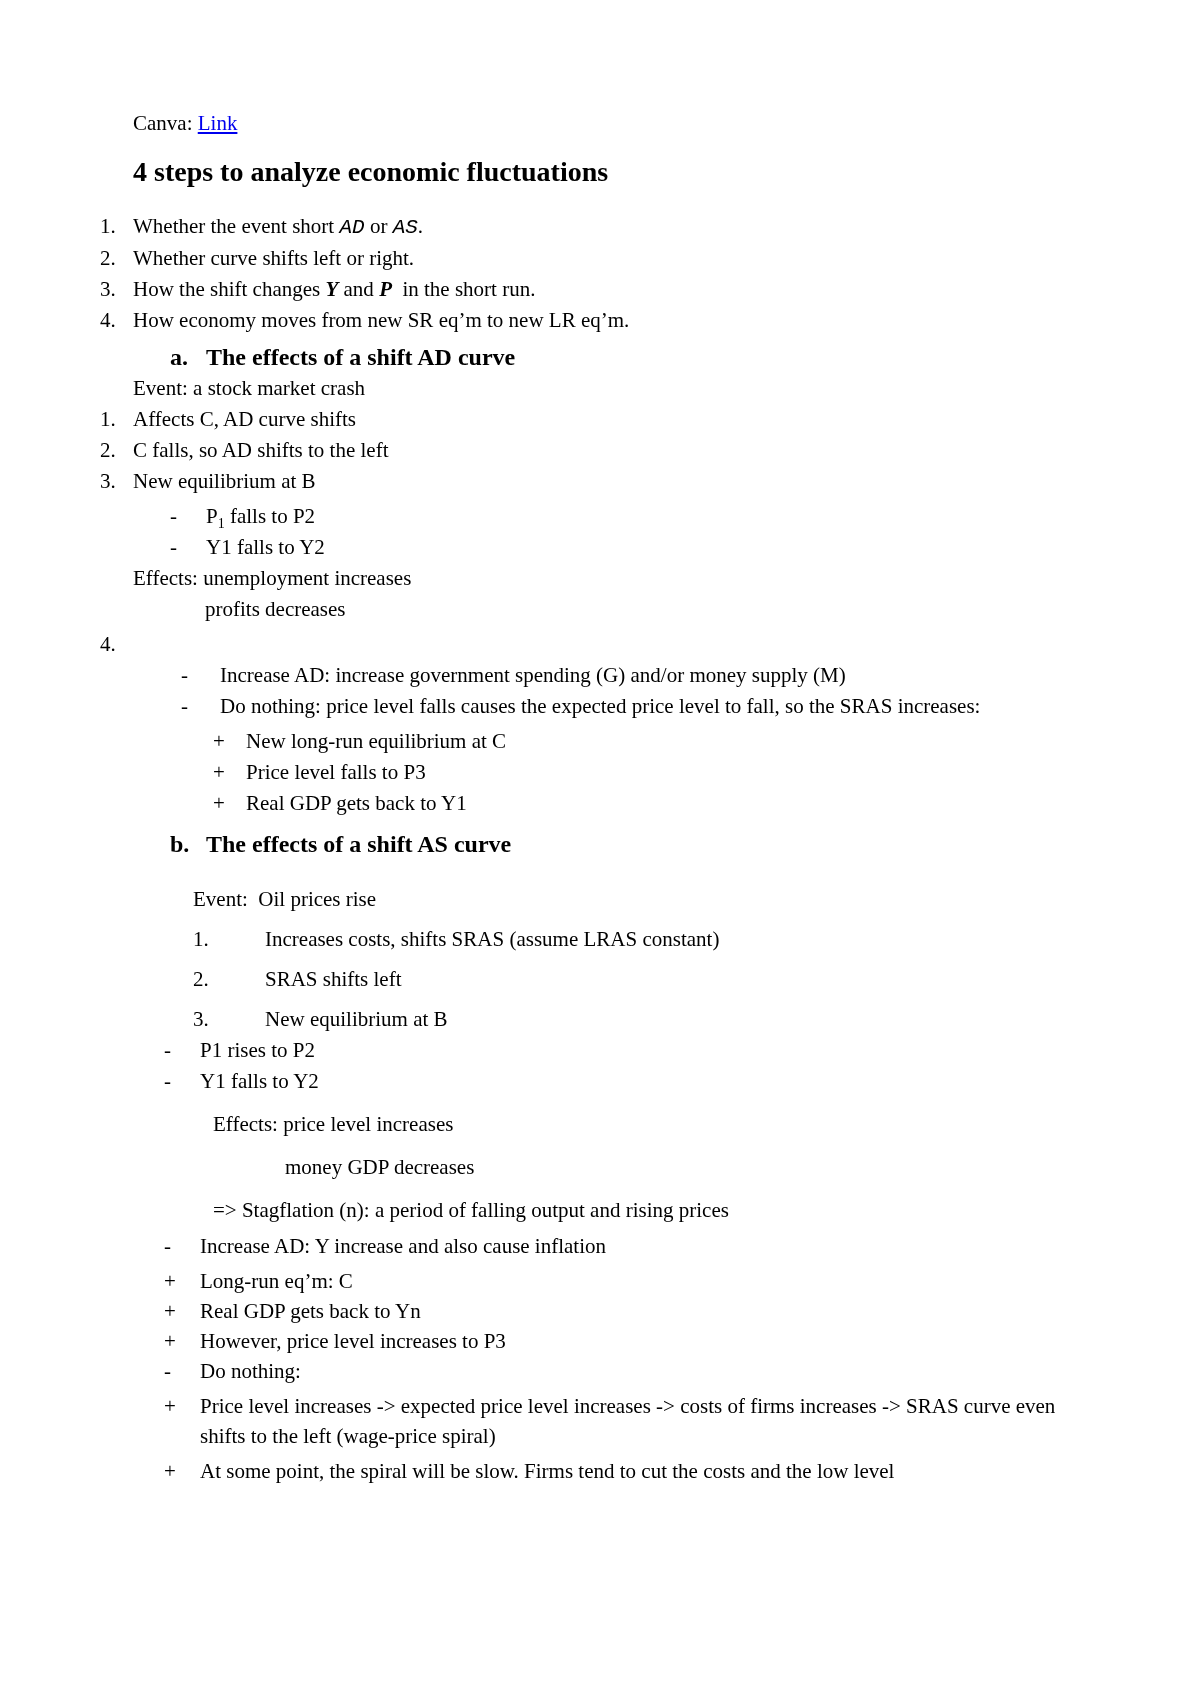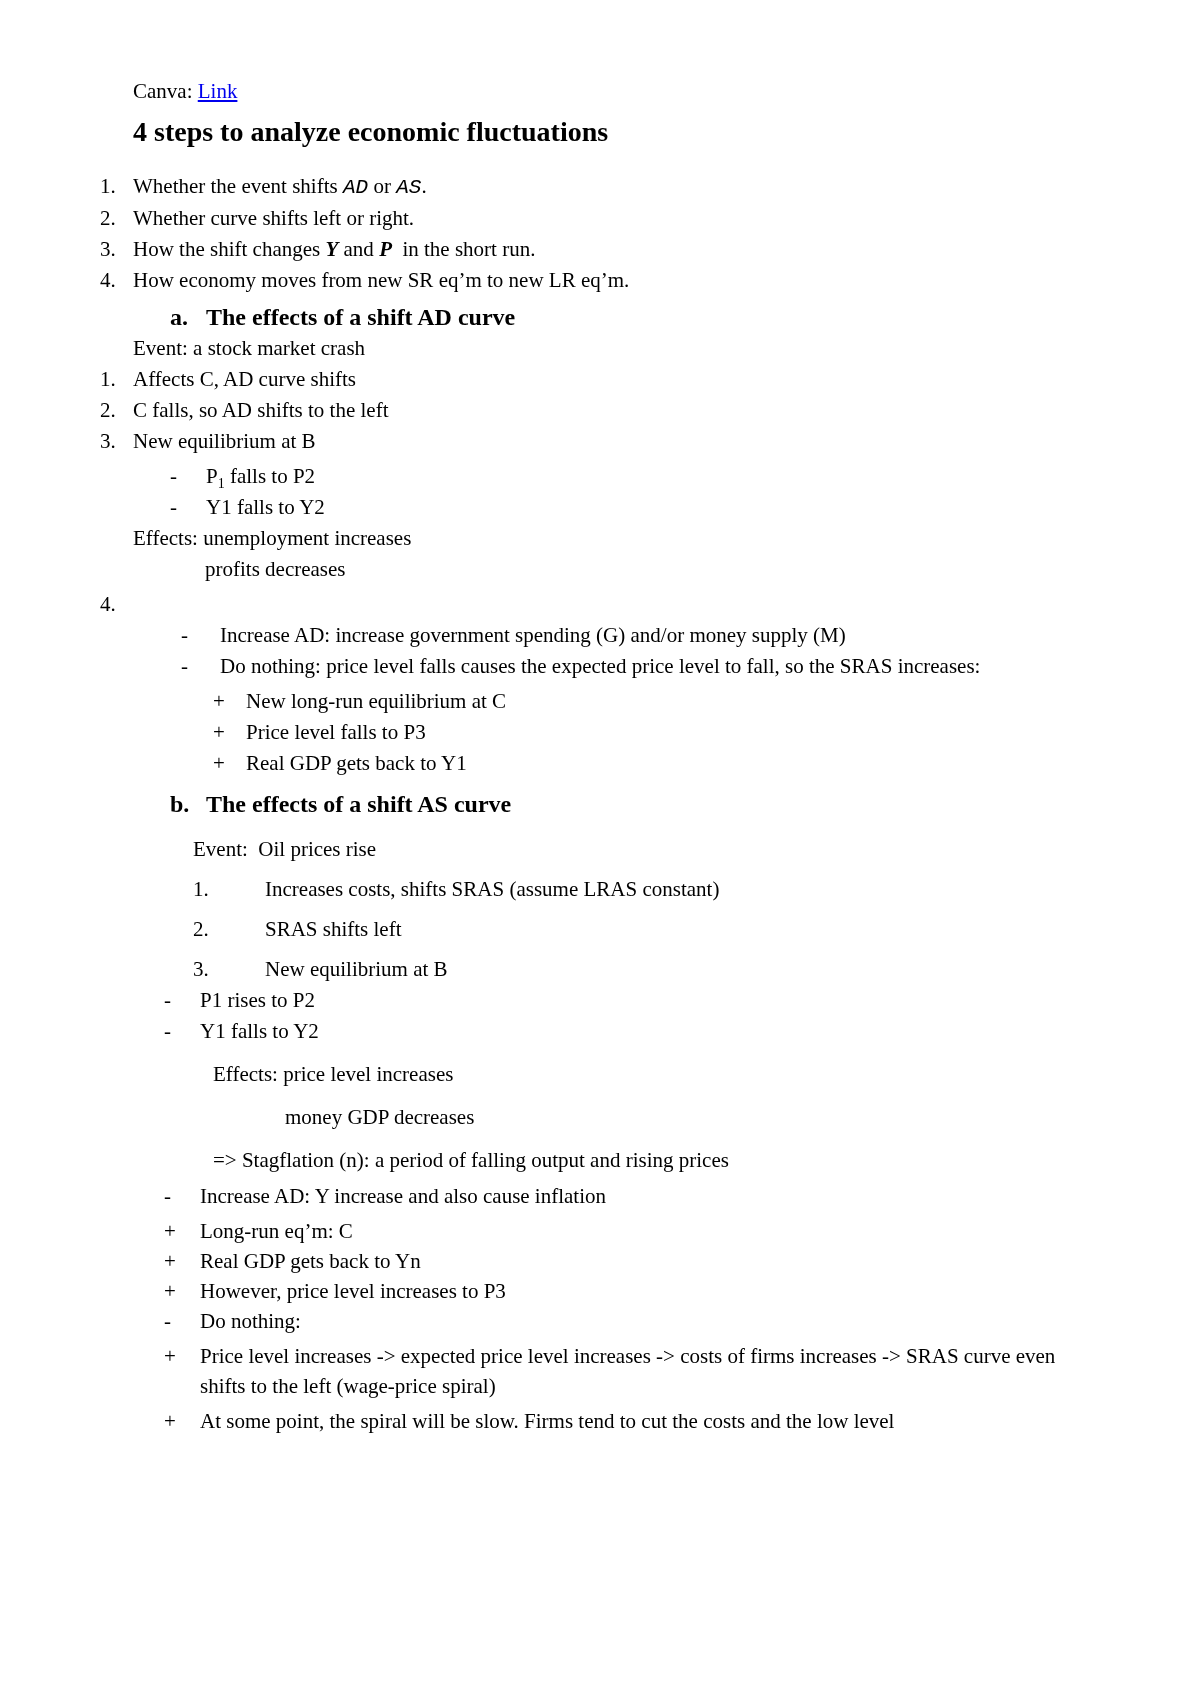--- a/index.html
+++ b/index.html
@@ -5,37 +5,37 @@
   * { box-sizing: border-box; }
   html, body { margin: 0; padding: 0; background: #ffffff; }
   .page {
     position: relative;
     width: 1200px;
     height: 1698px;
     background: #ffffff;
     color: #000000;
     font-family: "Liberation Serif", "DejaVu Serif", serif;
     overflow: hidden;
-    padding-top: 78px;
+    padding-top: 110px;
   }
   .line { font-size: 21px; line-height: 31px; }
   .pre { white-space: pre-wrap; }
   .it { font-style: italic; font-family: Liberation Mono, monospace; }
   .bi { font-style: italic; font-weight: bold; }
   sub { font-size: 14px; line-height: 0; }
 
   .canva-line { padding-left: 133px; font-size: 21px; line-height: 26px; }
   .link { color: #0000EE; text-decoration: underline; cursor: pointer; }
 
   .doc-title {
     padding-left: 133px;
     font-size: 28px;
     font-weight: bold;
     line-height: 34px;
-    margin-top: 11px;
+    margin-top: 19px;
   }
 
   .row { display: flex; }
   .num-row { padding-left: 100px; }
   .num-row .n { flex: 0 0 33px; }
   .num-row .t { flex: 1 1 auto; }
 
   .intro { margin-top: 22px; }
 
   .sec-heading {
@@ -72,37 +72,37 @@
   .b-item .m { flex: 0 0 36px; }
   .b-item .t { max-width: 865px; }
 
   .mt4  { margin-top: 4px; }
   .mt5  { margin-top: 5px; }
   .mt6  { margin-top: 6px; }
   .mt9  { margin-top: 9px; }
   .mt10 { margin-top: 10px; }
   .mt11 { }
   .mt12 { margin-top: 12px; margin-left: 20px; }
-  .mt14 { margin-top: 14px; }
+  .mt14 { margin-top: 24px; }
 </style>
 </head>
 <body>
 
 <div class="page">
 
   <div class="canva-line">
     <span class="pre">Canva: </span><a class="link">Link</a>
   </div>
 
   <h1 class="doc-title">4 steps to analyze economic fluctuations</h1>
 
   <div class="intro">
     <div class="row num-row line">
       <span class="n">1.</span>
-      <span class="t"><span>Whether the event shifts </span><span class="it">AD</span><span> or </span><span class="it">AS</span><span>.</span></span>
+      <span class="t"><span>Whether the event short </span><span class="it">AD</span><span> or </span><span class="it">AS</span><span>.</span></span>
     </div>
     <div class="row num-row line">
       <span class="n">2.</span>
       <span class="t">Whether curve shifts left or right.</span>
     </div>
     <div class="row num-row line">
       <span class="n">3.</span>
       <span class="t pre"><span>How the shift changes </span><span class="bi">Y</span><span> and </span><span class="bi">P</span><span class="pre">  in the short run.</span></span>
     </div>
     <div class="row num-row line">

